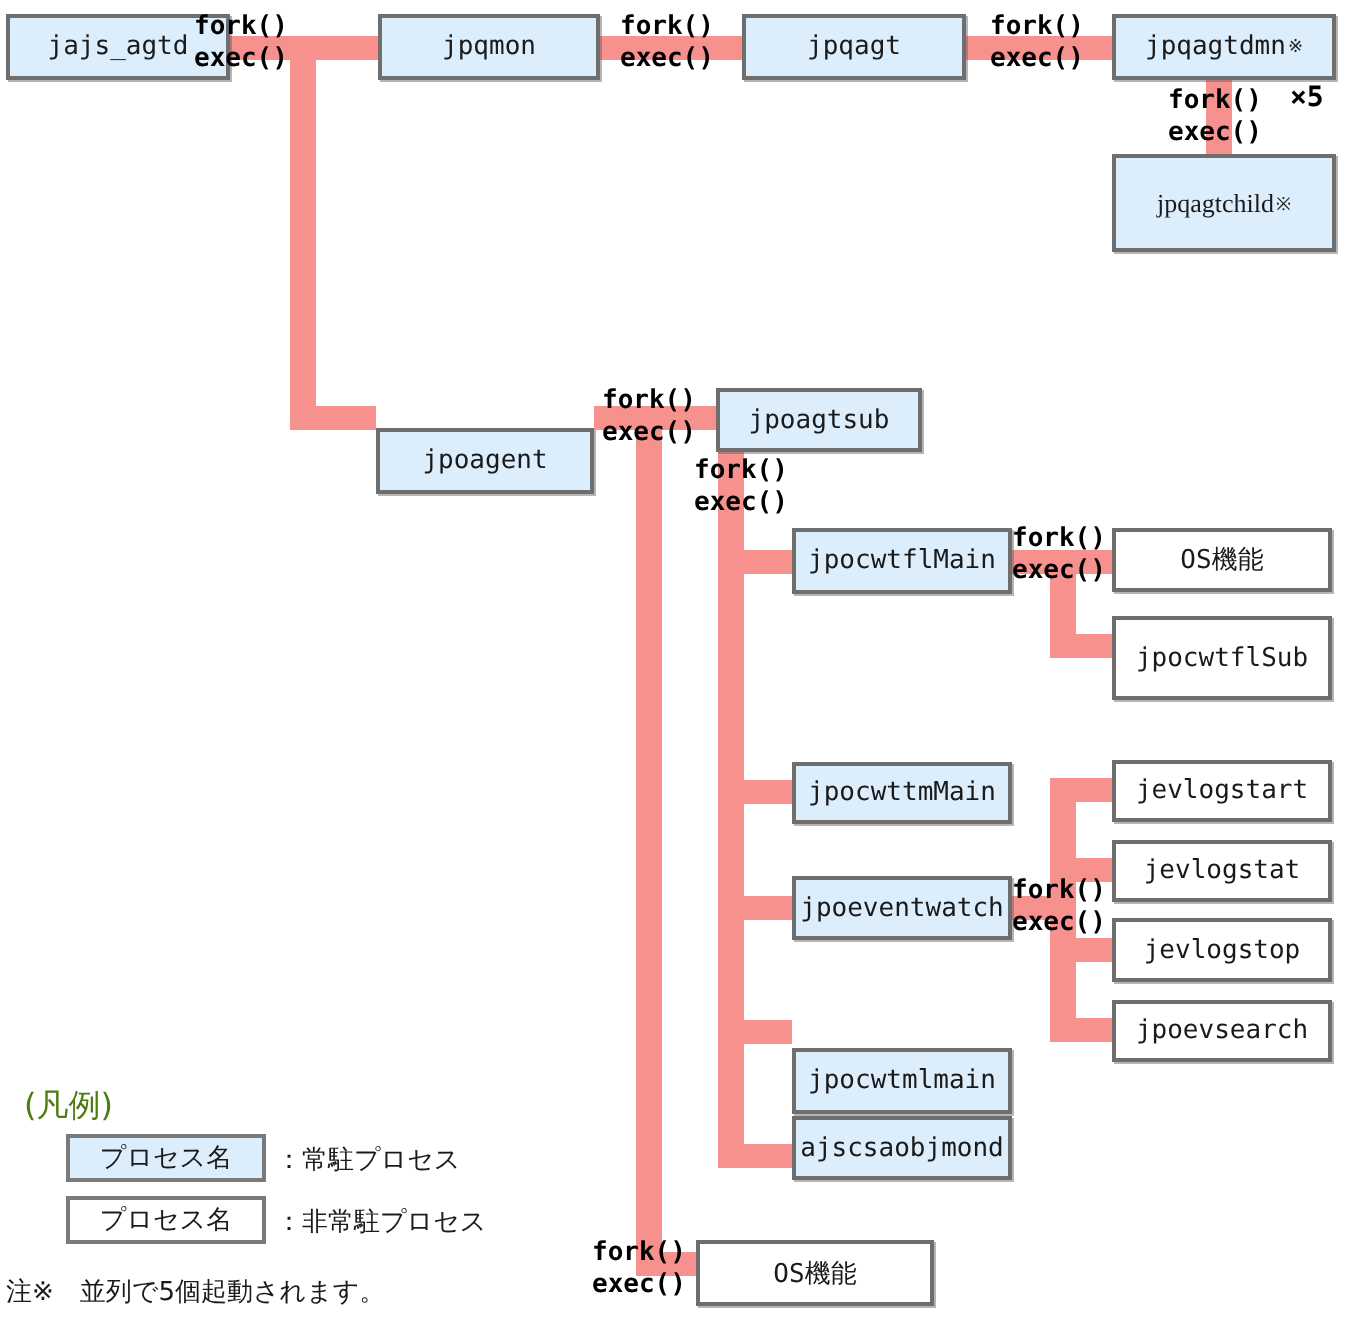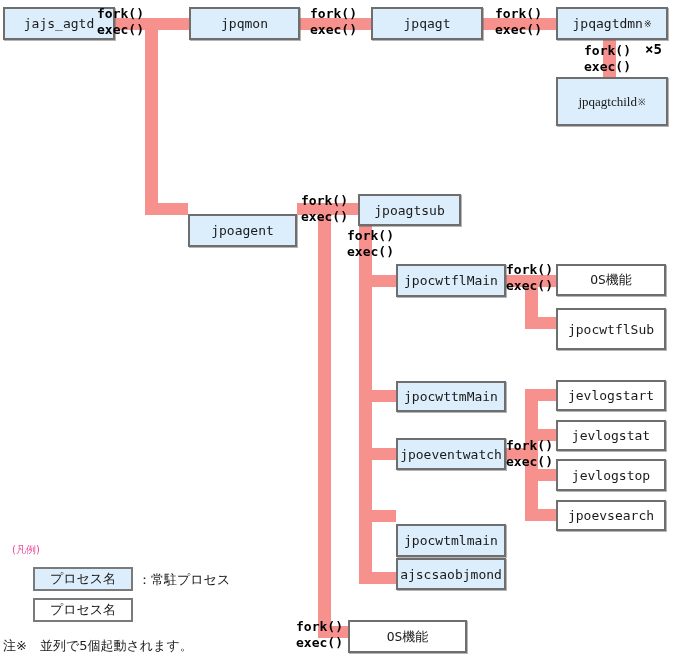--- a/index.html
+++ b/index.html
@@ -12,21 +12,21 @@
         font-family:"DejaVu Sans Mono","DejaVu Sans",monospace;
         font-size:13px;color:#1a1a1a;z-index:2;white-space:nowrap;}
   .pbox sup{font-size:9px;line-height:0;margin-left:1px;}
   .resident{background:#DCEDFB;}
   .nonresident{background:#ffffff;}
   .fe{position:absolute;z-index:3;font-family:"DejaVu Sans Mono","DejaVu Sans",monospace;
       font-weight:bold;font-size:13px;line-height:16px;color:#000;white-space:pre;}
   #multiplier{position:absolute;left:645px;top:41px;z-index:3;font-weight:bold;
       font-size:14px;color:#000;font-family:"DejaVu Sans Mono","DejaVu Sans",monospace;}
   
-  #legend-title{position:absolute;left:12px;top:543px;font-size:10px;color:#ec4899;}
+  #legend-title{position:absolute;left:12px;top:543px;font-size:16px;color:#4d7c0f;}
   .legend-box{position:absolute;box-sizing:border-box;width:100px;height:24px;
       border:2px solid #7A7A7A;display:flex;align-items:center;justify-content:center;
       font-size:13px;color:#1a1a1a;z-index:2;}
   #legend-box-resident{left:33px;top:567px;background:#DCEDFB;}
   #legend-box-nonresident{left:33px;top:598px;background:#ffffff;}
   .legend-desc{position:absolute;left:138px;font-size:13px;color:#1a1a1a;}
   #legend-desc-resident{top:571px;}
   #legend-desc-nonresident{top:602px;}
   #footnote{position:absolute;left:3px;top:637px;font-size:13px;color:#1a1a1a;}
 </style>
@@ -40,20 +40,21 @@
   <div id="legend-title">(凡例)</div>
 
   <div id="legend-box-resident" class="legend-box">
     <span>プロセス名</span>
   </div>
   <div id="legend-desc-resident" class="legend-desc">：常駐プロセス</div>
 
   <div id="legend-box-nonresident" class="legend-box">
     <span>プロセス名</span>
   </div>
+  <div id="legend-desc-nonresident" class="legend-desc">：非常駐プロセス</div>
 
   <div id="footnote">注※　並列で5個起動されます。</div>
 
 <div class="connector" style="left: 115px; top: 18px; width: 74px; height: 12px; background: rgb(247, 145, 142);"></div>
     <div class="connector" style="left: 300px; top: 18px; width: 71px; height: 12px; background: rgb(247, 145, 142);"></div>
     <div class="connector" style="left: 483px; top: 18px; width: 73px; height: 12px; background: rgb(247, 145, 142);"></div>
     <div class="connector" style="left: 603px; top: 39px; width: 13px; height: 38px; background: rgb(247, 145, 142);"></div>
     <div class="connector" style="left: 603px; top: 110px; width: 13px; height: 14px; background: rgb(247, 145, 142);"></div>
     <div class="connector" style="left: 145px; top: 28px; width: 13px; height: 187px; background: rgb(247, 145, 142);"></div>
     <div class="connector" style="left: 145px; top: 203px; width: 43px; height: 12px; background: rgb(247, 145, 142);"></div>

